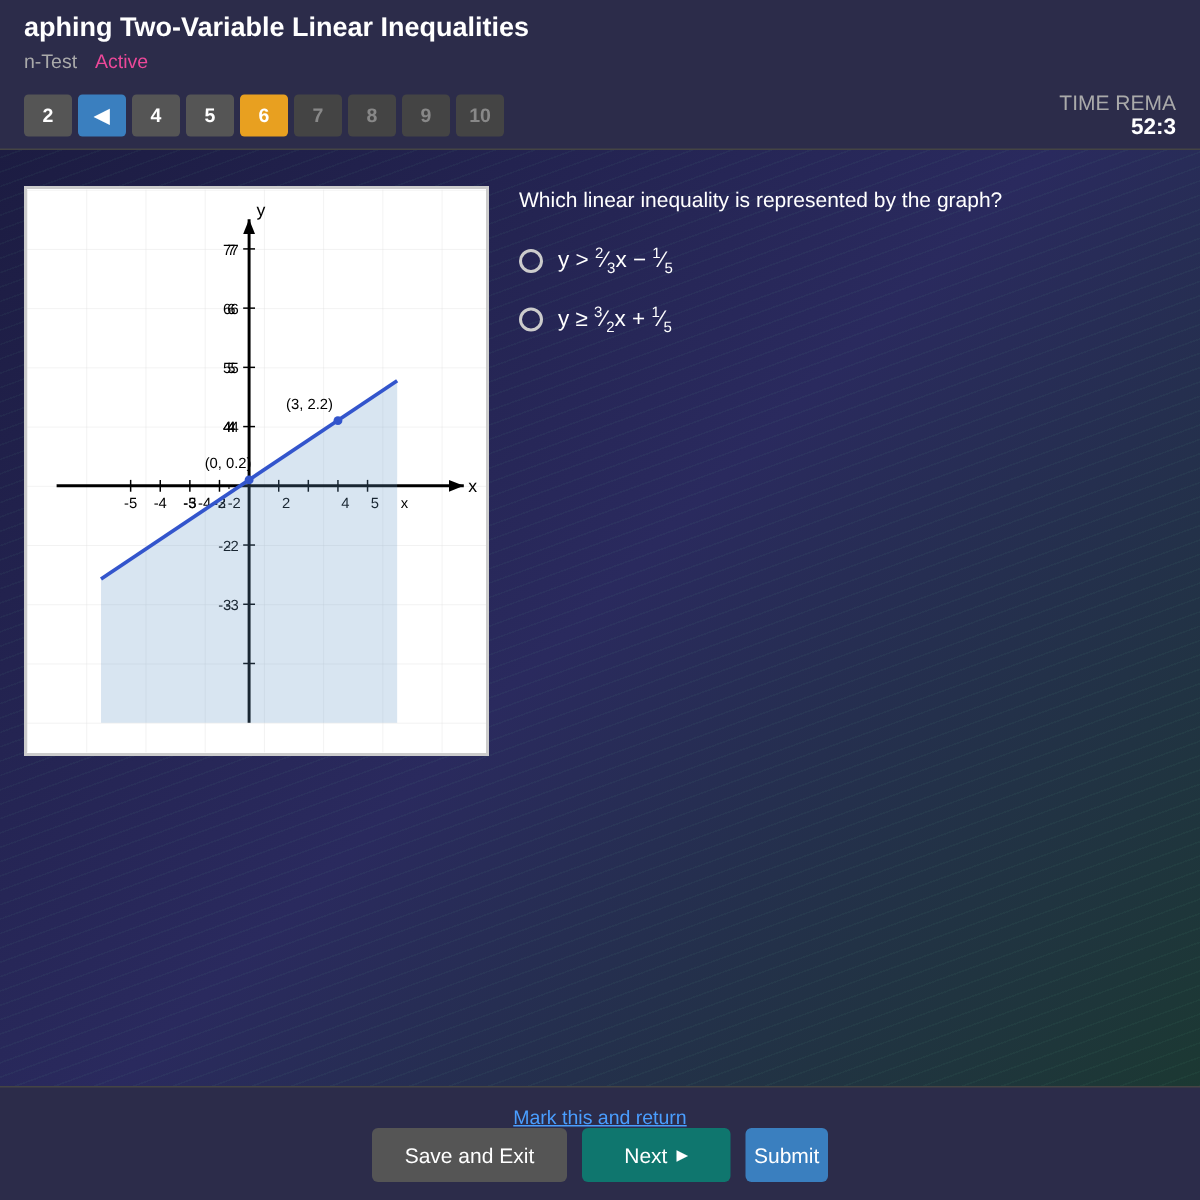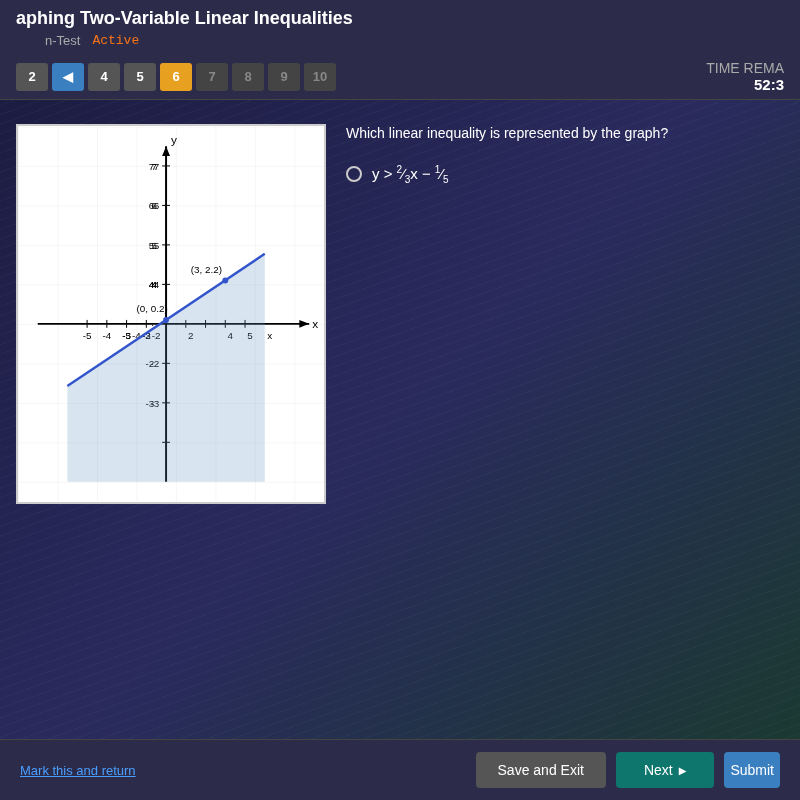--- a/index.html
+++ b/index.html
@@ -45,32 +45,30 @@
       font-size: 18px;
       font-weight: bold;
       padding-bottom: 4px;
     }
 
     .header-sub {
       display: flex;
       align-items: center;
       gap: 12px;
       padding-bottom: 6px;
-      margin-left: 29px;
     }
 
     .header-sub-text {
       color: #aaa;
       font-size: 13px;
     }
 
     .header-sub-active {
-      color: #f97316;
+      color: #ec4899;
       font-size: 13px;
-      font-family: Liberation Mono, monospace;
     }
 
     
     .nav-bar {
       background: #2c2c4a;
       display: flex;
       align-items: center;
       padding: 6px 16px;
       gap: 4px;
       border-bottom: 1px solid #444;
@@ -196,20 +194,21 @@
       bottom: 0;
       left: 0;
       right: 0;
       background: #2c2c4a;
       padding: 12px 20px;
       display: flex;
       align-items: center;
       justify-content: space-between;
       z-index: 10;
       border-top: 1px solid #444;
+      flex-direction: column;
     }
 
     .mark-link {
       color: #4a9eff;
       font-size: 13px;
       text-decoration: underline;
       cursor: pointer;
     }
 
     .bottom-buttons {
@@ -382,20 +381,26 @@
     <div class="question-area">
       <div class="question-text">Which linear inequality is represented by the graph?</div>
 
       <div class="answer-option">
         <div class="radio-circle"></div>
         <span class="answer-text">
           y &gt; <sup>2</sup>⁄<sub>3</sub>x − <sup>1</sup>⁄<sub>5</sub>
         </span>
       </div>
 
+      <div class="answer-option">
+        <div class="radio-circle"></div>
+        <span class="answer-text">
+          y ≥ <sup>3</sup>⁄<sub>2</sub>x + <sup>1</sup>⁄<sub>5</sub>
+        </span>
+      </div>
 
 
     </div>
   </div>
 
   <div class="bottom-bar">
     <a class="mark-link">Mark this and return</a>
     <div class="bottom-buttons">
       <button class="btn-save">Save and Exit</button>
       <button class="btn-next">Next</button>

